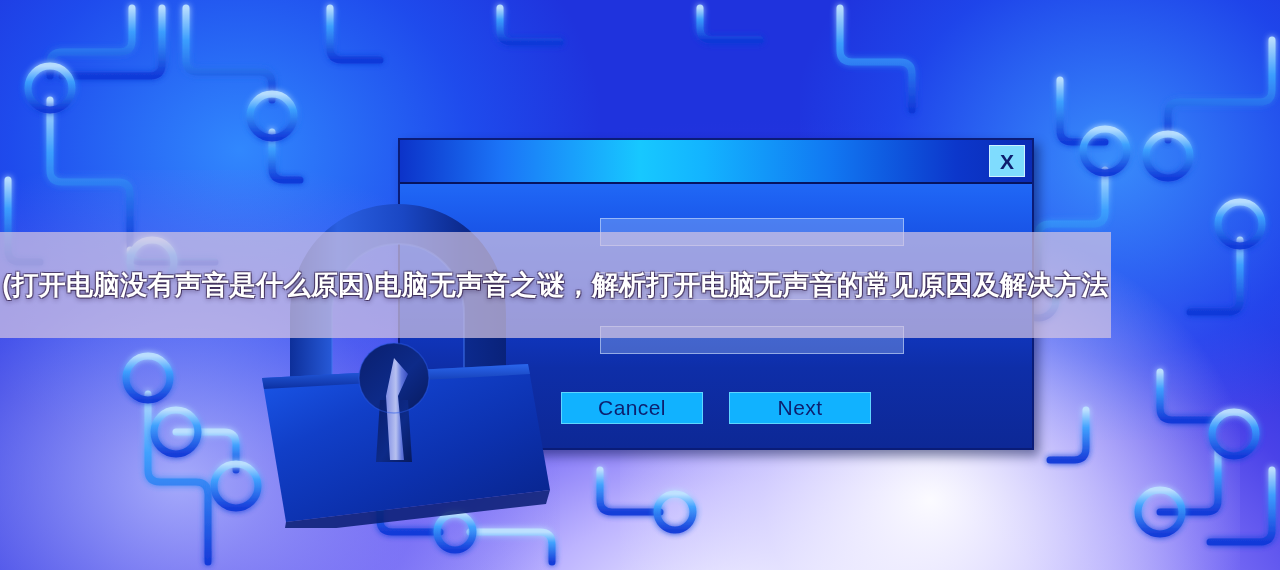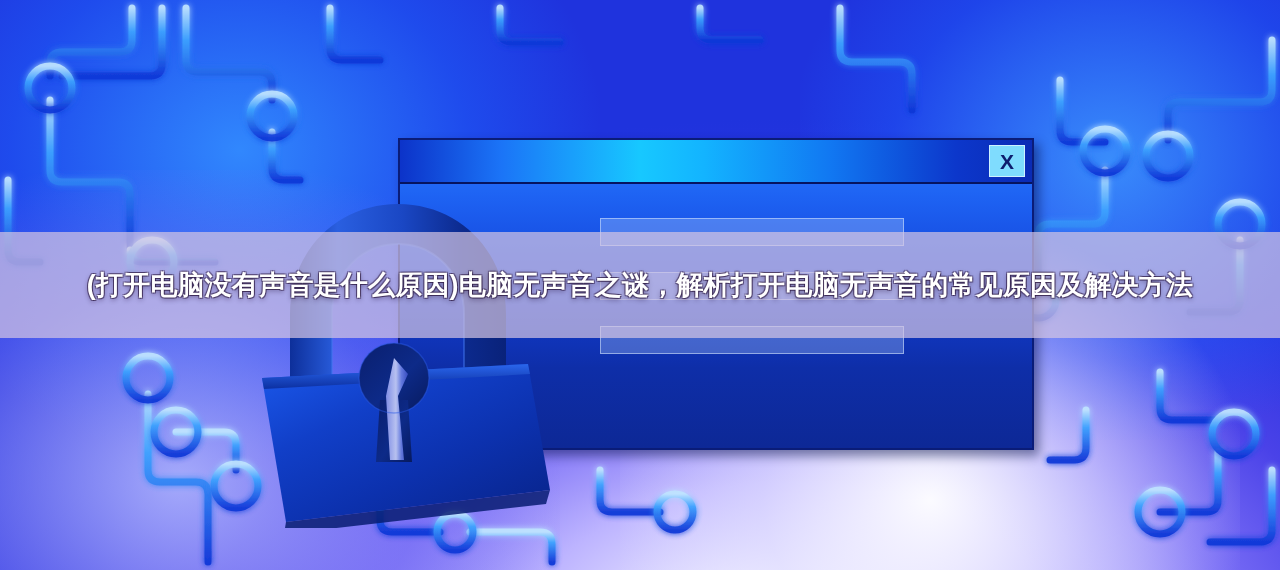--- a/index.html
+++ b/index.html
@@ -95,21 +95,21 @@
     border:1px solid #5fd6ff;
     color:#0d1f6e;
     font-size:21px;
     display:flex; align-items:center; justify-content:center;
     font-family:"Liberation Sans", sans-serif;
     letter-spacing:.4px;
   }
 
   
   .title-band {
-    position:absolute; left:0; top:232px; width:1280px; height:106px;
+    position:absolute; left:0; top:232px; width:1111px; height:106px;
     background:rgba(214,198,226,.70);
     display:flex; align-items:center; justify-content:center;
   }
   .title-text {
     width:1200px;
     text-align:center;
     color:#ffffff;
     font-size:27px;
     font-weight:bold;
     line-height:44px;
@@ -236,20 +236,24 @@
       </div>
       <div class="field-row" style="top:88px;">
         <div class="field-label"></div>
         <div class="field-box" placeholder=""></div>
       </div>
       <div class="field-row" style="top:142px;">
         <div class="field-label"></div>
         <div class="field-box" placeholder=""></div>
       </div>
 
+      <div class="dlg-buttons">
+        <div class="dlg-btn">Cancel</div>
+        <div class="dlg-btn">Next</div>
+      </div>
     </div>
   </div>
 
   <div class="padlock">
     <svg viewBox="0 0 340 350" xmlns="http://www.w3.org/2000/svg">
       <defs>
         <linearGradient id="shackle" x1="0" y1="0" x2="1" y2="0">
           <stop offset="0%" stop-color="#0d2f9a"></stop>
           <stop offset="22%" stop-color="#2a5fe0"></stop>
           <stop offset="52%" stop-color="#1a47c4"></stop>

